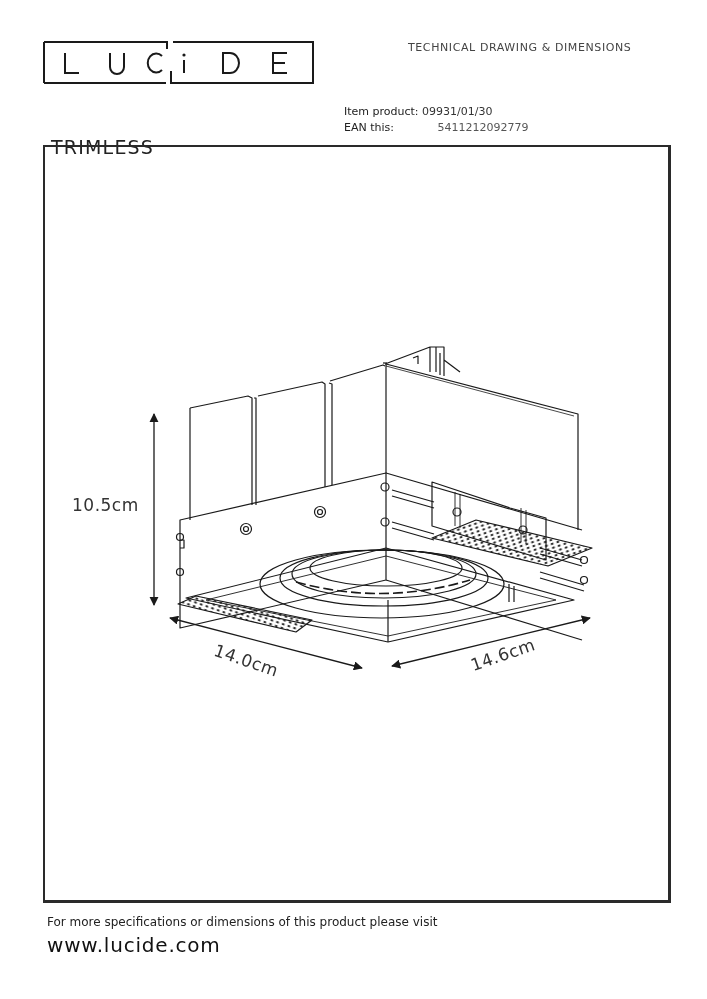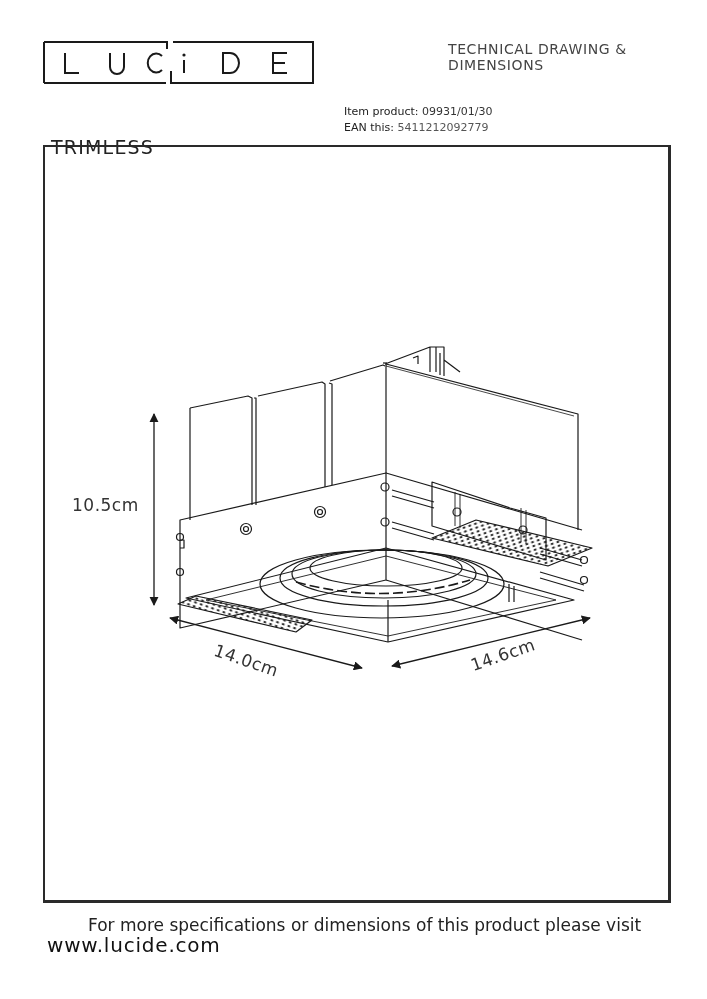--- a/index.html
+++ b/index.html
@@ -1,35 +1,35 @@
 <!DOCTYPE html>
 <html><head>
 <meta charset="utf-8">
 <style>
   html, body { margin: 0; padding: 0; background: #ffffff; }
   body { width: 707px; height: 999px; position: relative; overflow: hidden;
          font-family: "DejaVu Sans", sans-serif; color: #1a1a1a; }
   .logo { position: absolute; left: 43px; top: 41px; width: 270px; height: 42px; }
   .logo svg { display: block; }
-  .header-title { position: absolute; left: 448px; top: 41px; font-size: 14px;
+  .header-title { position: absolute; left: 408px; top: 41px; font-size: 11px;
                   letter-spacing: 0.6px; color: #444; }
   .product-name { position: absolute; left: 51px; top: 104px; font-size: 19px;
                   letter-spacing: 1.2px; color: #222; margin-top: 32px; }
   .meta { position: absolute; left: 344px; top: 104px; font-size: 11px; line-height: 16px; color: #222; }
   .meta .lbl { color: #222; }
   .meta .val { color: #333; }
-  .meta .val.light { color: #555; }
+  .meta .val.light { color: #555; margin-left: 40px; }
   .frame { position: absolute; left: 43px; top: 145px; width: 623px; height: 753px;
            border: 2px solid #2a2a2a; border-right-width: 3px; border-bottom-width: 3px; }
   .drawing { position: absolute; left: 0; top: 0; }
   .dim { position: absolute; font-size: 17px; color: #333; letter-spacing: 0.5px; white-space: nowrap; }
   .dim-height { left: 72px; top: 495px; }
   .dim-width { left: 218px; top: 640px; transform: rotate(19deg); transform-origin: left top; }
   .dim-depth { left: 468px; top: 656px; transform: rotate(-19deg); transform-origin: left top; }
-  .footer-note { position: absolute; left: 47px; top: 915px; font-size: 17px; color: #222; margin-left: 41px; }
+  .footer-note { position: absolute; left: 47px; top: 915px; font-size: 12px; color: #222; }
   .footer-url { position: absolute; left: 47px; top: 933px; font-size: 20px; color: #111; letter-spacing: 0.8px; }
 </style>
 </head>
 <body>
 
 <div class="logo">
   <svg width="272" height="44" viewBox="0 0 272 44">
 
     <path d="M1 1 H124 V8 M130 1 H270 V42 H128 V30 M123 42 H1 Z" fill="none" stroke="#1a1a1a" stroke-width="2"></path>
     <path d="M1 1 V42" stroke="#1a1a1a" stroke-width="2"></path>

